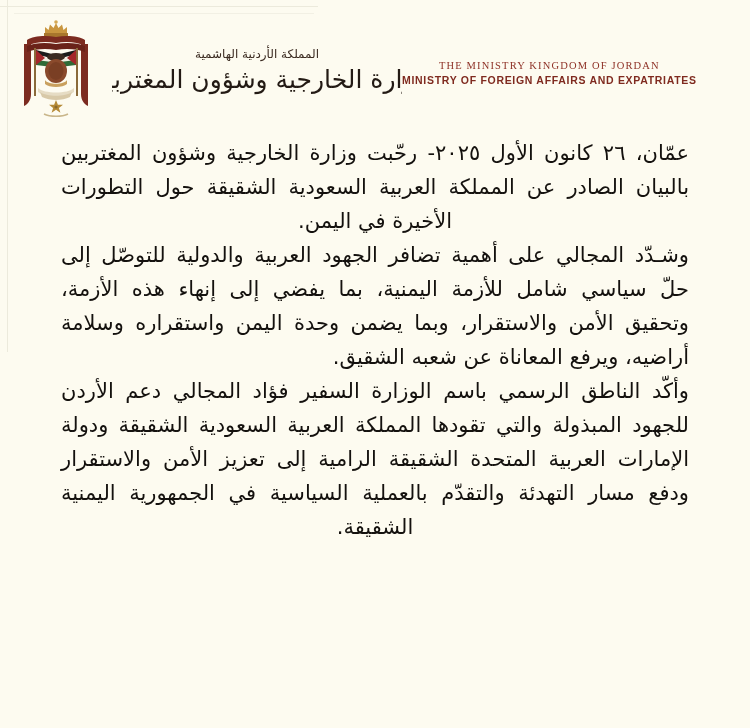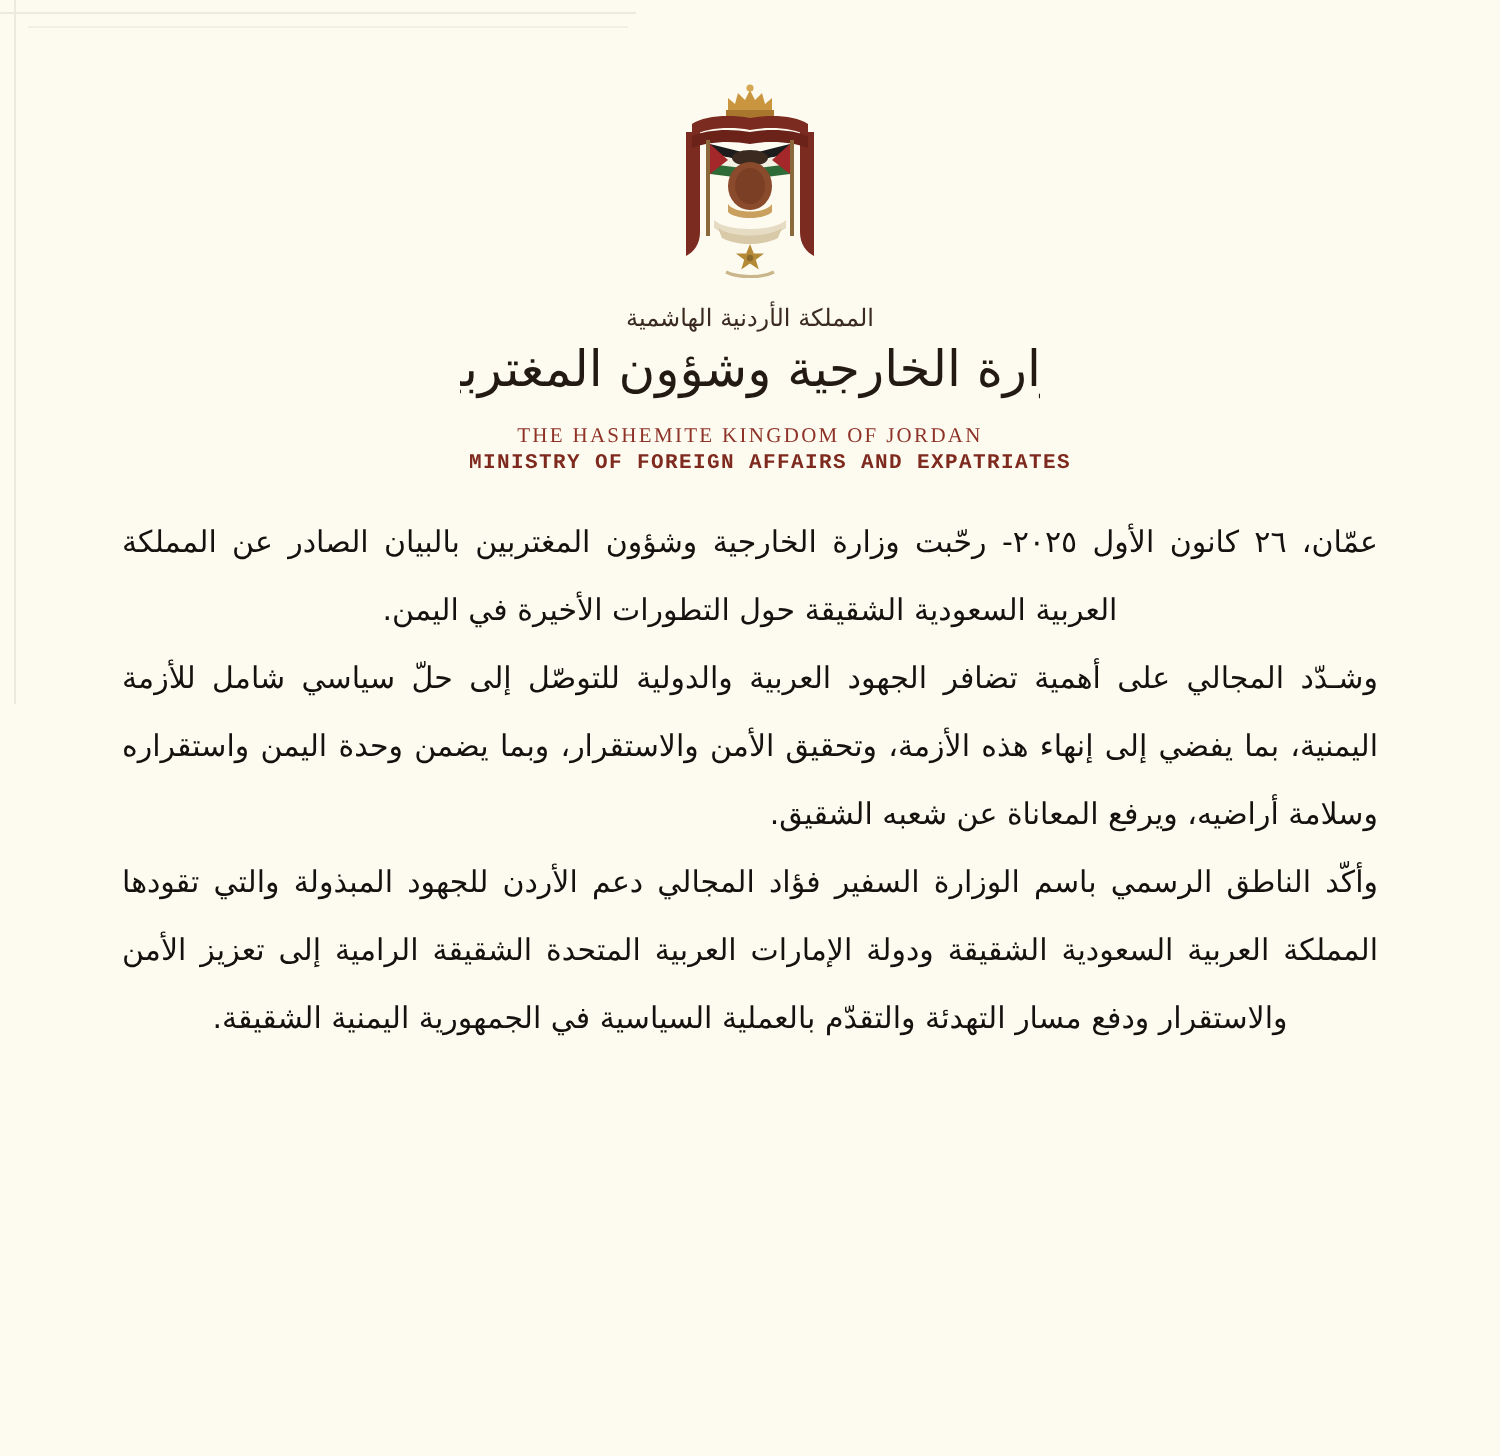--- a/index.html
+++ b/index.html
@@ -44,25 +44,24 @@
     top: 13px;
     height: 1px;
     width: 300px;
     background: #f2f0e4;
   }
 
   
   .header {
     position: relative;
     width: 100%;
-    padding-top: 40px;
+    padding-top: 18px;
     display: flex;
-    flex-direction: column;
+    flex-direction: row;
     align-items: center;
-    justify-content: center;
   }
 
   .emblem {
     width: 112px;
     height: 104px;
     display: block;
   }
 
   .calligraphy {
     margin-top: 4px;
@@ -78,40 +77,39 @@
     line-height: 1.28;
   }
   .en-line1 {
     font-family: "Liberation Serif", serif;
     font-size: 10.5px;
     letter-spacing: 1.15px;
     font-weight: 400;
     color: #8e3126;
   }
   .en-line2 {
-    font-family: Liberation Mono, monospace;
+    font-family: Liberation Sans, sans-serif;
     font-size: 10.5px;
     letter-spacing: 0.7px;
     font-weight: 700;
     color: #7f2a1f;
     margin-top: 1px;
-    margin-left: 20px;
   }
 
   
   .body-wrap {
     margin: 14px auto 0 auto;
     width: 628px;
     direction: rtl;
     text-align: justify;
     text-align-last: center;
   }
   .para {
     font-family: "DejaVu Sans", "Liberation Sans", sans-serif;
-    font-size: 15px;
+    font-size: 21px;
     line-height: 34px;
     color: #14110e;
     margin: 0 0 0 0;
     direction: rtl;
     text-align: justify;
     text-justify: inter-word;
     font-weight: 400;
   }
   .para + .para {
     margin-top: 0px;
@@ -176,21 +174,21 @@
 
       <path d="M44 96 C50 99 62 99 68 96" stroke="#c9b68a" stroke-width="1.6" fill="none"></path>
     </svg>
 
     <svg class="calligraphy" viewBox="0 0 290 58">
       <text x="145" y="15" text-anchor="middle" font-family="'DejaVu Sans', sans-serif" font-size="12" fill="#3a2a20" direction="rtl" letter-spacing="-0.5">المملكة الأردنية الهاشمية</text>
       <text x="145" y="45" text-anchor="middle" font-family="'DejaVu Sans', sans-serif" font-size="25" fill="#231a14" direction="rtl" letter-spacing="-1">وزارة الخارجية وشؤون المغتربين</text>
     </svg>
 
     <div class="en-lines">
-      <div class="en-line1">THE HASHEMITE KINGDOM OF JORDAN</div>
+      <div class="en-line1">THE MINISTRY KINGDOM OF JORDAN</div>
       <div class="en-line2">MINISTRY OF FOREIGN AFFAIRS AND EXPATRIATES</div>
     </div>
   </div>
 
   <div class="body-wrap">
     <p class="para">عمّان، ٢٦ كانون الأول ٢٠٢٥- رحّبت وزارة الخارجية وشؤون المغتربين بالبيان الصادر عن المملكة العربية السعودية الشقيقة حول التطورات الأخيرة في اليمن.</p>
     <p class="para para-last-center">وشـدّد المجالي على أهمية تضافر الجهود العربية والدولية للتوصّل إلى حلّ سياسي شامل للأزمة اليمنية، بما يفضي إلى إنهاء هذه الأزمة، وتحقيق الأمن والاستقرار، وبما يضمن وحدة اليمن واستقراره وسلامة أراضيه، ويرفع المعاناة عن شعبه الشقيق.</p>
     <p class="para">وأكّد الناطق الرسمي باسم الوزارة السفير فؤاد المجالي دعم الأردن للجهود المبذولة والتي تقودها المملكة العربية السعودية الشقيقة ودولة الإمارات العربية المتحدة الشقيقة الرامية إلى تعزيز الأمن والاستقرار ودفع مسار التهدئة والتقدّم بالعملية السياسية في الجمهورية اليمنية الشقيقة.</p>
   </div>
 

